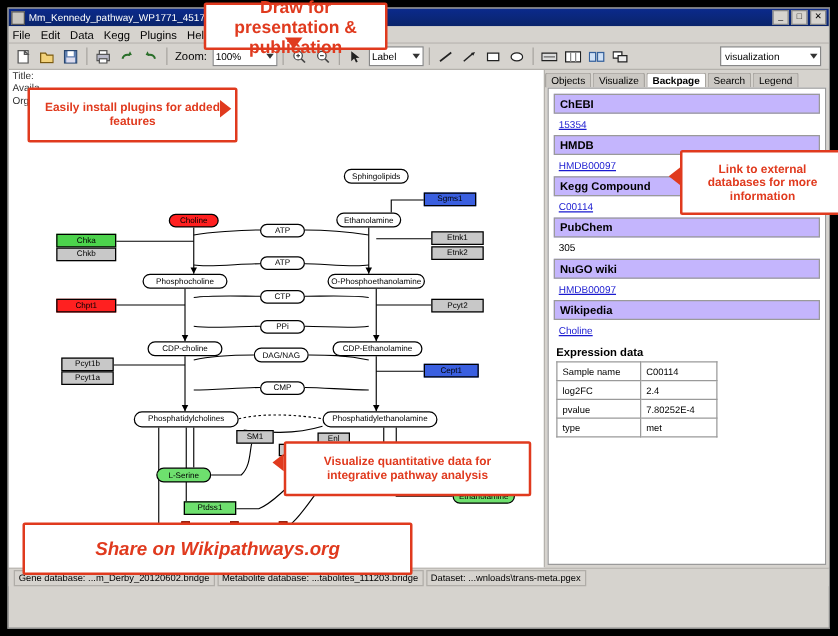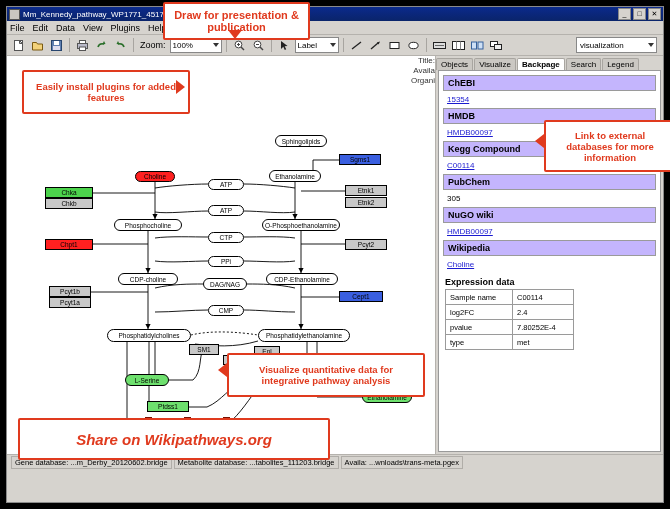--- a/index.html
+++ b/index.html
@@ -47,21 +47,21 @@
              display:flex; align-items:center; padding-left:2px; justify-content:space-between; }
   .caret { width:0;height:0;border-left:3px solid transparent;border-right:3px solid transparent;
            border-top:4px solid #333; margin-right:2px; }
   .vissel { position:absolute; right:6px; width:76px; height:14px; background:#fff;
             border:1px solid #888; font-size:8px; display:flex; align-items:center;
             padding-left:3px; justify-content:space-between; }
   
   .body { display:flex; height:398px; }
   .leftpane { width:428px; background:#fff; position:relative; border-right:1px solid #b5b2ad; }
   .leftheader { position:absolute; left:0; top:0; width:100%; height:38px; font-size:8px; color:#333; }
-  .leftheader div { padding-left:13px; line-height:10px;text-align:right; }
+  .leftheader div { padding-left:3px; line-height:10px; }
   .canvas { position:absolute; left:0; top:0; width:100%; height:100%; }
   .rightpane { flex:1; background:#d6d3ce; position:relative; }
   
   .rtabs { display:flex; height:14px; font-size:8px; align-items:flex-end; padding-left:0;
            background:#d6d3ce; }
   .rtab { padding:1px 4px; border:1px solid #a8a5a0; border-bottom:none; background:#cbc8c3;
           margin-right:1px; border-radius:2px 2px 0 0; }
   .rtab.active { background:#fff; font-weight:bold; }
   .rcontent { position:absolute; left:2px; top:14px; right:2px; bottom:2px; background:#fff;
               border:1px solid #9a9a9a; overflow:hidden; }
@@ -90,21 +90,21 @@
   .red { background:#ff2020; }
   .blue { background:#3a5fe0; }
   .lgreen { background:#6ee06e; }
   .yellow { background:#ffe000; }
   svg.wires { position:absolute; left:0; top:0; }
   
   .callout { position:absolute; background:#fff; border:2px solid #e03a1e;
              color:#e03a1e; font-weight:bold; text-align:center;
              display:flex; align-items:center; justify-content:center;
              border-radius:2px; padding:3px 5px; z-index:40; }
-  .callout.c1 { left:163px; top:2px; width:133px; height:28px; font-size:11px; }
+  .callout.c1 { left:163px; top:2px; width:133px; height:28px; font-size:14px; }
   .callout.c2 { left:22px; top:70px; width:154px; height:34px; font-size:9.5px; }
   .callout.c3 { left:544px; top:120px; width:118px; height:42px; font-size:9.5px; }
   .callout.c4 { left:227px; top:353px; width:184px; height:34px; font-size:9.5px; }
   .callout.c5 { left:18px; top:418px; width:298px; height:32px; font-size:15px;
                 font-style:italic; }
   .tri { position:absolute; width:0; height:0; z-index:41; }
 </style>
 </head>
 <body>
 
@@ -117,21 +117,21 @@
       <div class="wbtn">_</div>
       <div class="wbtn">□</div>
       <div class="wbtn">✕</div>
     </div>
   </div>
 
   <div class="menubar">
     <span>File</span>
     <span>Edit</span>
     <span>Data</span>
-    <span>View</span>
+    <span>Kegg</span>
     <span>Plugins</span>
     <span>Help</span>
   </div>
 
   <div class="toolbar">
     <div class="tbtn">
       <svg width="11" height="11">
           <rect x="1.5" y="0.5" width="8" height="10" fill="#fff" stroke="#555"></rect>
           <path d="M6.5 0.5 L9.5 3.5 L6.5 3.5 Z" fill="#ccc" stroke="#555"></path>
         </svg>
@@ -424,21 +424,21 @@
           </tr>
         </tbody>
           </table>
       </div>
     </div>
   </div>
 
   <div class="statusbar">
     <div class="cell">Gene database: ...m_Derby_20120602.bridge</div>
     <div class="cell">Metabolite database: ...tabolites_111203.bridge</div>
-    <div class="cell">Availa: ...wnloads\trans-meta.pgex</div>
+    <div class="cell">Dataset: ...wnloads\trans-meta.pgex</div>
   </div>
 </div>
 
 <div class="callout c1">Draw for presentation &amp; publication</div>
 <div class="tri" style="left:228px;top:30px;border-left:7px solid transparent;border-right:7px solid transparent;border-top:9px solid #e03a1e;"></div>
 
 <div class="callout c2">Easily install plugins for added features</div>
 <div class="tri" style="left:176px;top:80px;border-top:7px solid transparent;border-bottom:7px solid transparent;border-left:9px solid #e03a1e;"></div>
 
 <div class="callout c3">Link  to external databases  for more information</div>

